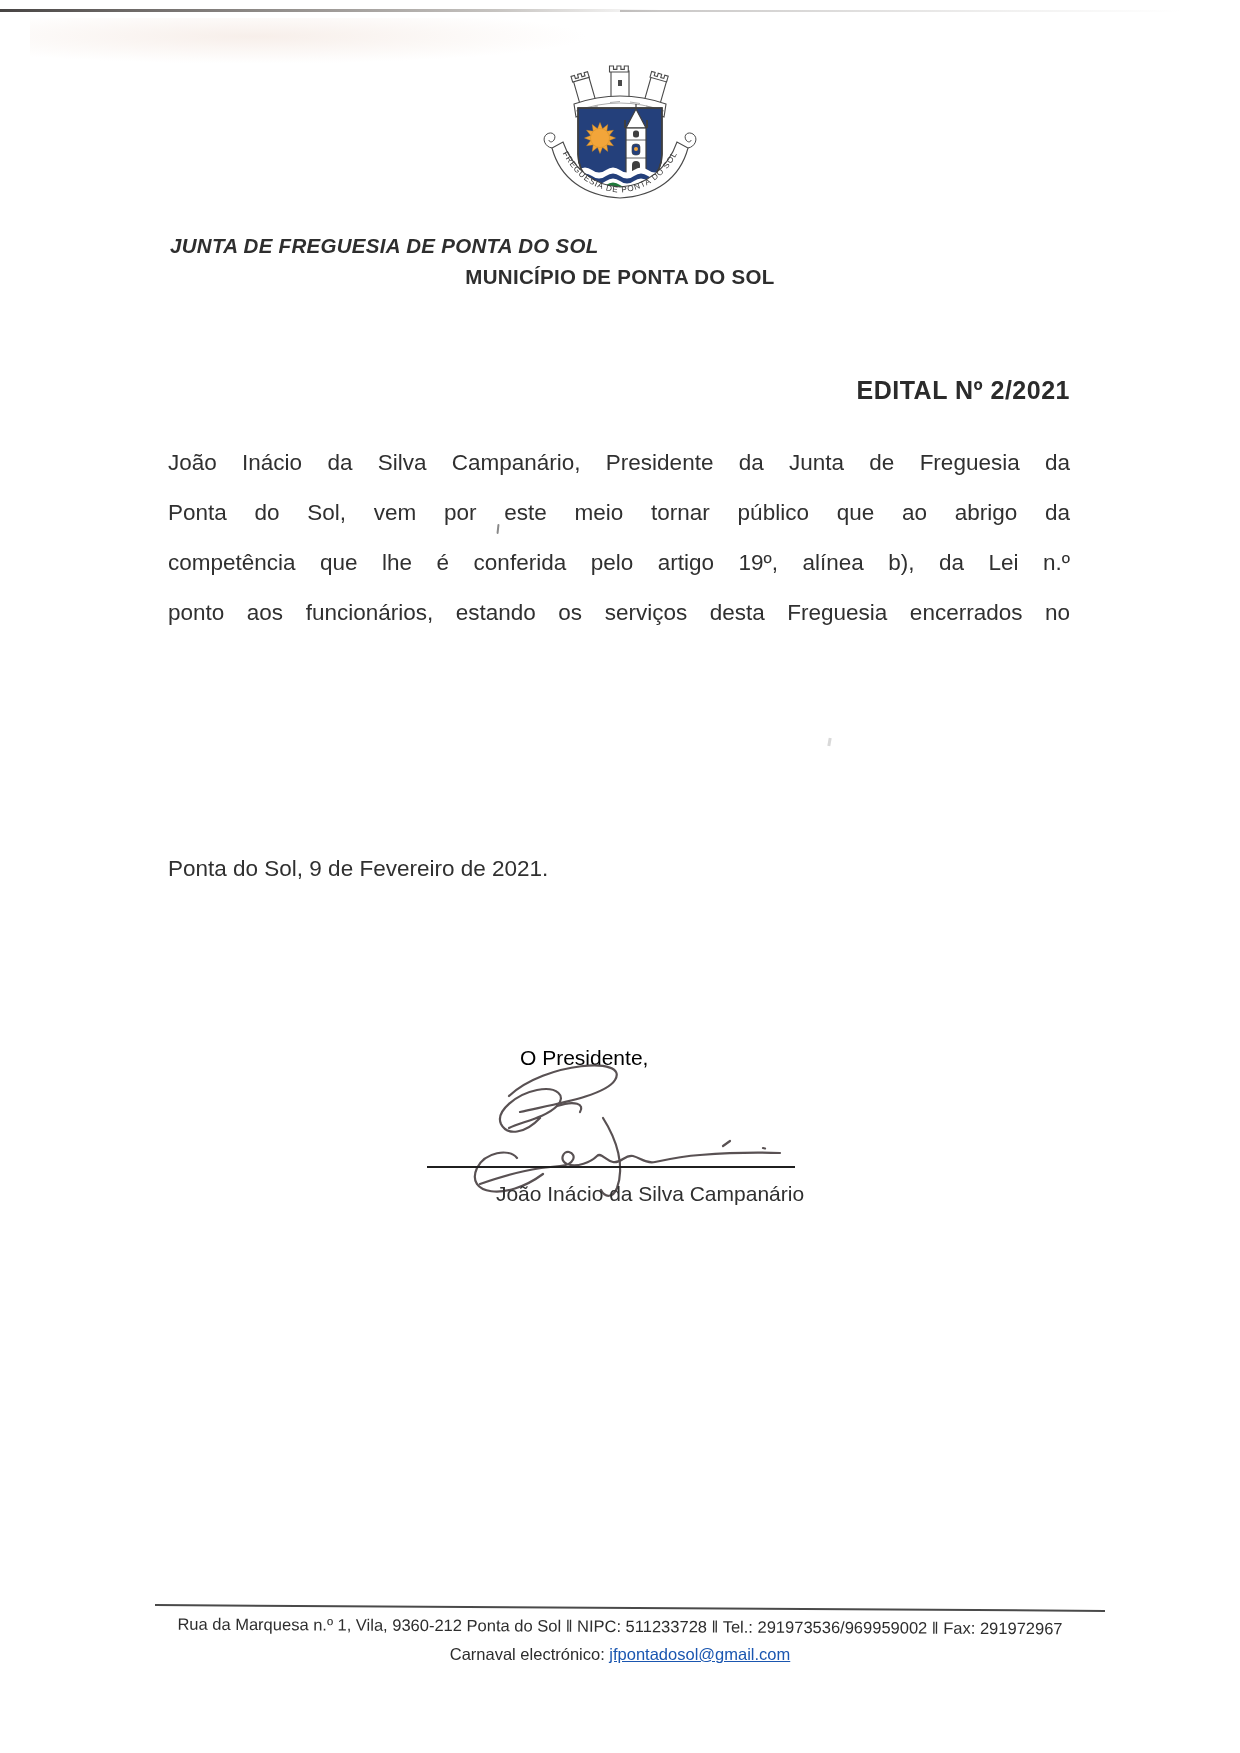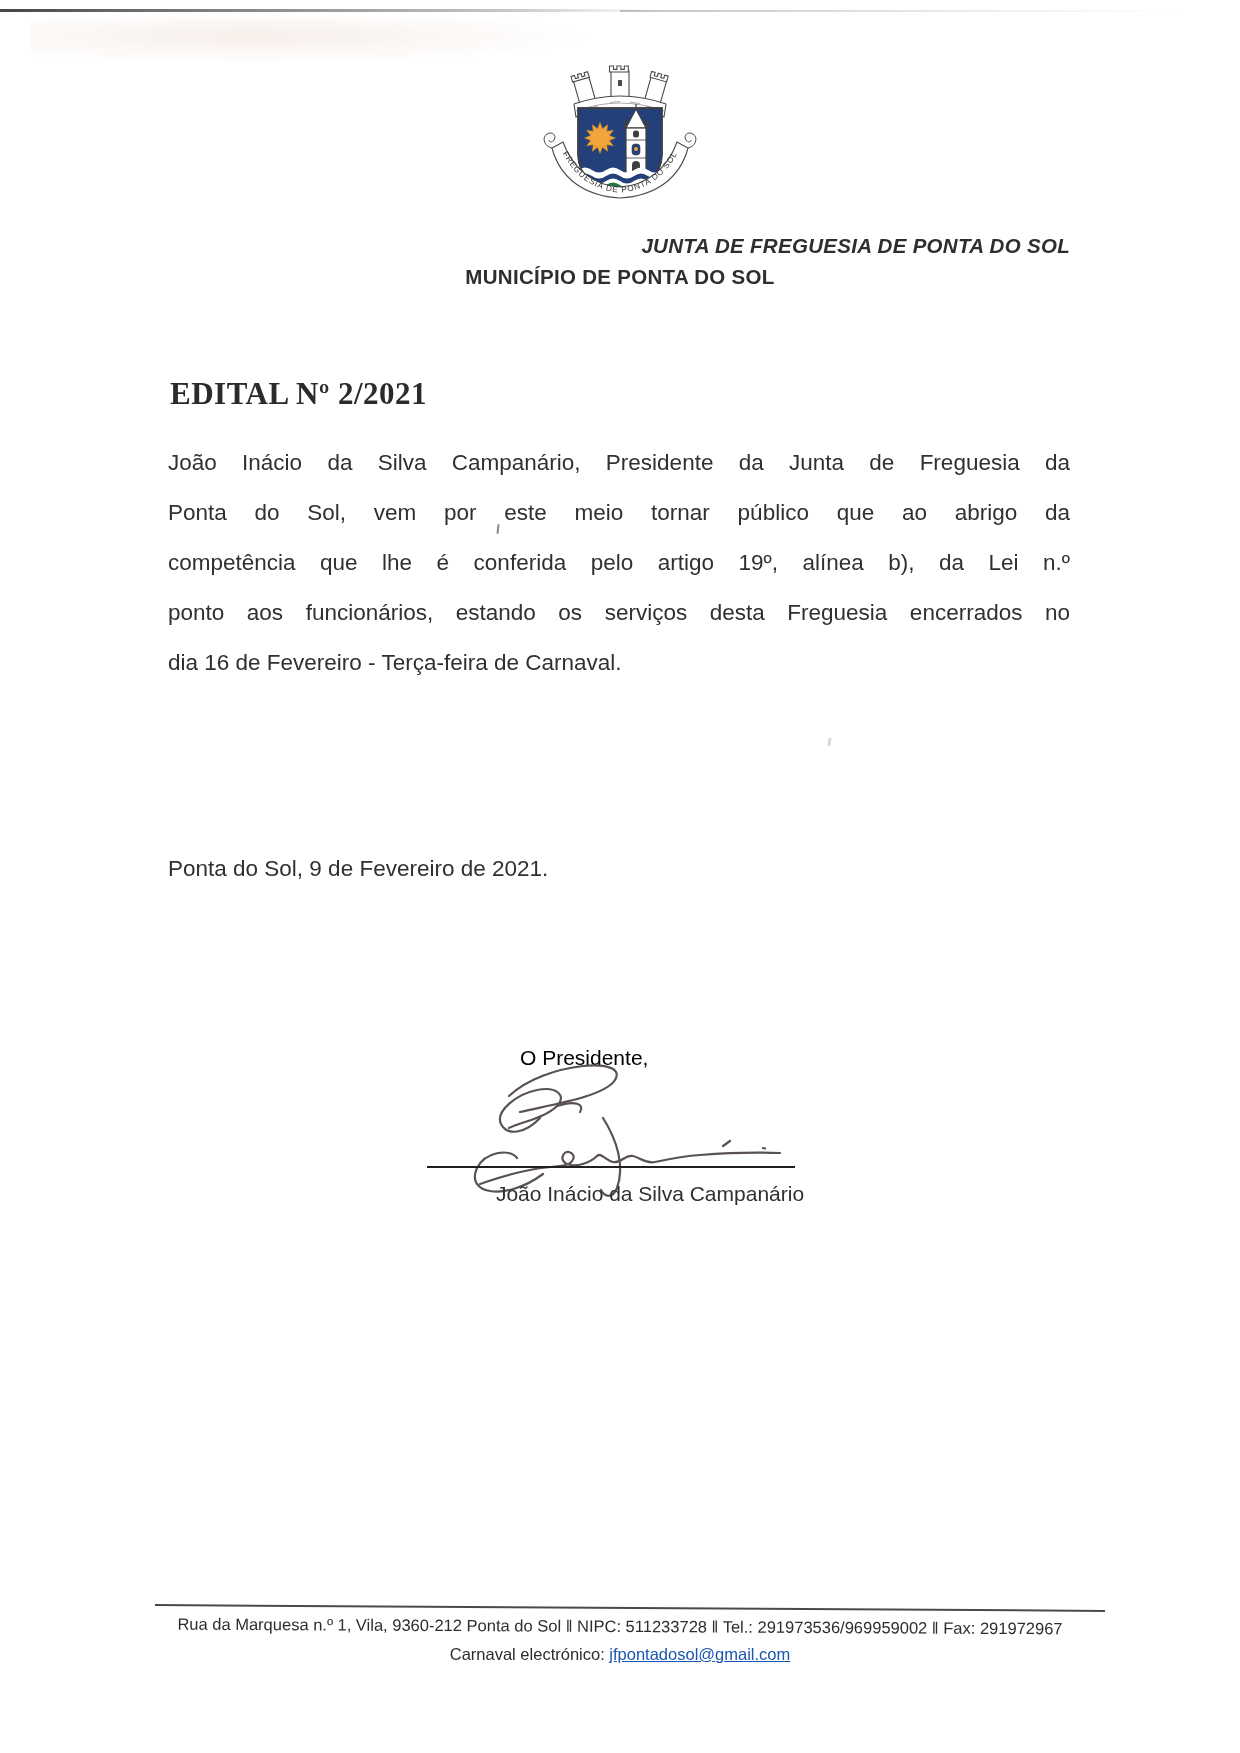--- a/index.html
+++ b/index.html
@@ -26,30 +26,30 @@
     background:#8a8a8a; border-radius:1px; transform:rotate(6deg);
   }
   .artifact-dot {
     position:absolute; left:828px; top:738px; width:3px; height:8px;
     background:#d9d9d9; transform:rotate(10deg);
   }
 
   .emblem { position:absolute; left:540px; top:64px; width:160px; height:154px; }
 
   .org-line1 {
-    position:absolute; left:170px; top:234px; width:900px; text-align:right;
+    position:absolute; left:170px; top:234px; width:900px; text-align:left;
     font-size:20.5px; font-weight:bold; font-style:italic; letter-spacing:0.3px; color:#2e2e2e;
   }
   .org-line2 {
     position:absolute; left:170px; top:265px; width:900px; text-align:center;
     font-size:20.5px; font-weight:bold; letter-spacing:0.3px; color:#2e2e2e;
   }
   .doc-title {
-    position:absolute; left:170px; top:376px; width:900px; text-align:left;
-    font-size:31px; font-weight:bold; letter-spacing:0.5px; color:#2b2b2b;font-family:Liberation Serif, serif;
+    position:absolute; left:170px; top:376px; width:900px; text-align:right;
+    font-size:25px; font-weight:bold; letter-spacing:0.5px; color:#2b2b2b;
   }
 
   .body-par { position:absolute; left:168px; top:438px; width:902px; }
   .body-line {
     height:50px; line-height:50px; font-size:22.5px; color:#303030;
     text-align:justify; text-align-last:justify; white-space:nowrap;
   }
   .body-line.last { text-align-last:left; }
 
   .date-line {
@@ -169,21 +169,20 @@
 
   <div class="org-line1">JUNTA DE FREGUESIA DE PONTA DO SOL</div>
   <div class="org-line2">MUNICÍPIO DE PONTA DO SOL</div>
   <div class="doc-title">EDITAL Nº 2/2021</div>
 
   <div class="body-par">
       <div class="body-line">João Inácio da Silva Campanário, Presidente da Junta de Freguesia da</div>
       <div class="body-line">Ponta do Sol, vem por este meio tornar público que ao abrigo da</div>
       <div class="body-line">competência que lhe é conferida pelo artigo 19º, alínea b), da Lei n.º</div>
       <div class="body-line">ponto aos funcionários, estando os serviços desta Freguesia encerrados no</div>
-      <div class="body-line last">dia 16 de Fevereiro - Terça-feira de Carnaval.</div>
     </div>
   <div class="artifact-tick"></div>
   <div class="artifact-dot"></div>
 
   <div class="date-line">Ponta do Sol, 9 de Fevereiro de 2021.</div>
 
   <div class="sig-role">O Presidente,</div>
   <svg class="sig-svg" viewBox="0 0 400 148">
     <g fill="none" stroke="#4b4345" stroke-width="2.2" stroke-linecap="round" opacity="0.92">
       <path d="M115,62 C100,78 82,80 76,68 C70,55 92,38 112,34 C132,30 142,40 132,50 C120,62 96,66 84,72"></path>

